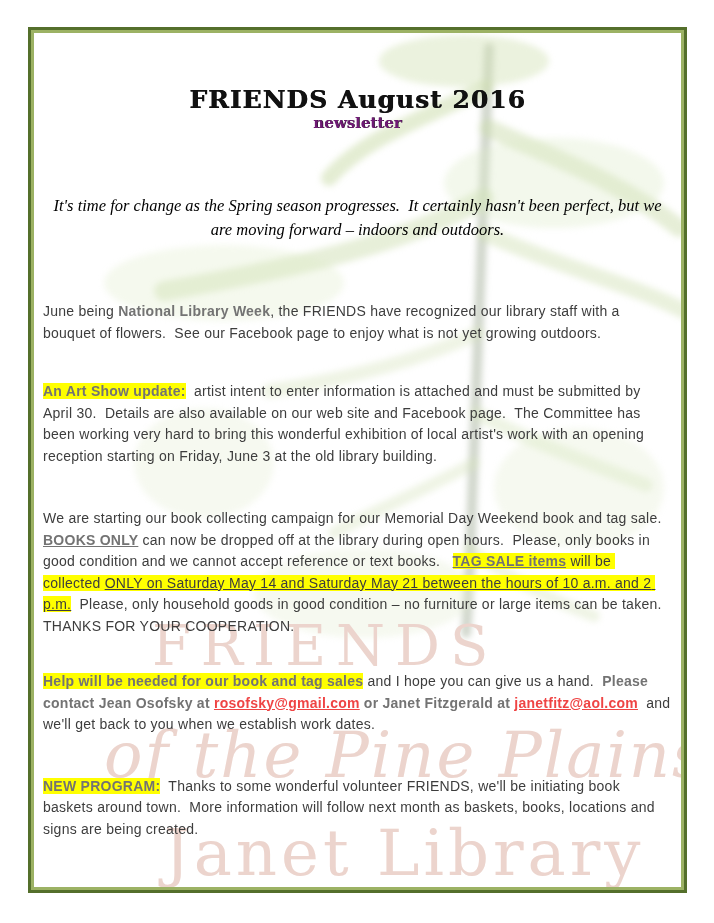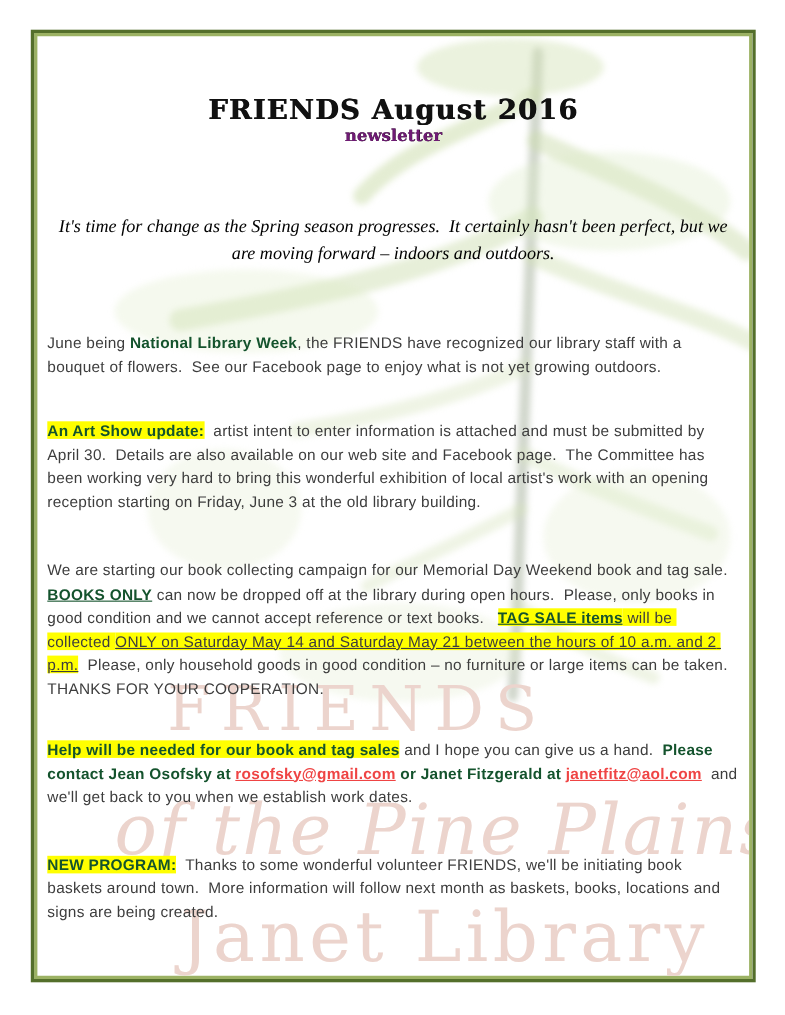--- a/index.html
+++ b/index.html
@@ -34,21 +34,21 @@
   }
   .intro{
     margin:62px auto 0 auto;max-width:628px;text-align:center;
     font-family:"Liberation Serif",serif;font-style:italic;
     font-size:16.5px;line-height:24px;color:#000000;white-space:pre-wrap;
   }
   p.body{
     margin:0;max-width:632px;font-size:14px;line-height:21.5px;
     letter-spacing:0.25px;color:#3d3d3d;white-space:pre-wrap;
   }
-  p.body .b{font-weight:bold;color:#14532d;}
+  p.body .b{font-weight:bold;color:#737373;}
   p.body .u{text-decoration:underline;}
   p.body .hl{background:#ffff00;margin-top:40px;}
   p.body a.lnk{color:#ef4444;text-decoration:underline;font-weight:bold;}
   .mt-p1{margin-top:59px!important;}
   .mt-p2{margin-top:37px!important;}
   .mt-p3{margin-top:41px!important;}
   .mt-p4{margin-top:34px!important;}
   .mt-p5{margin-top:40px!important;}
 </style>
 </head>

